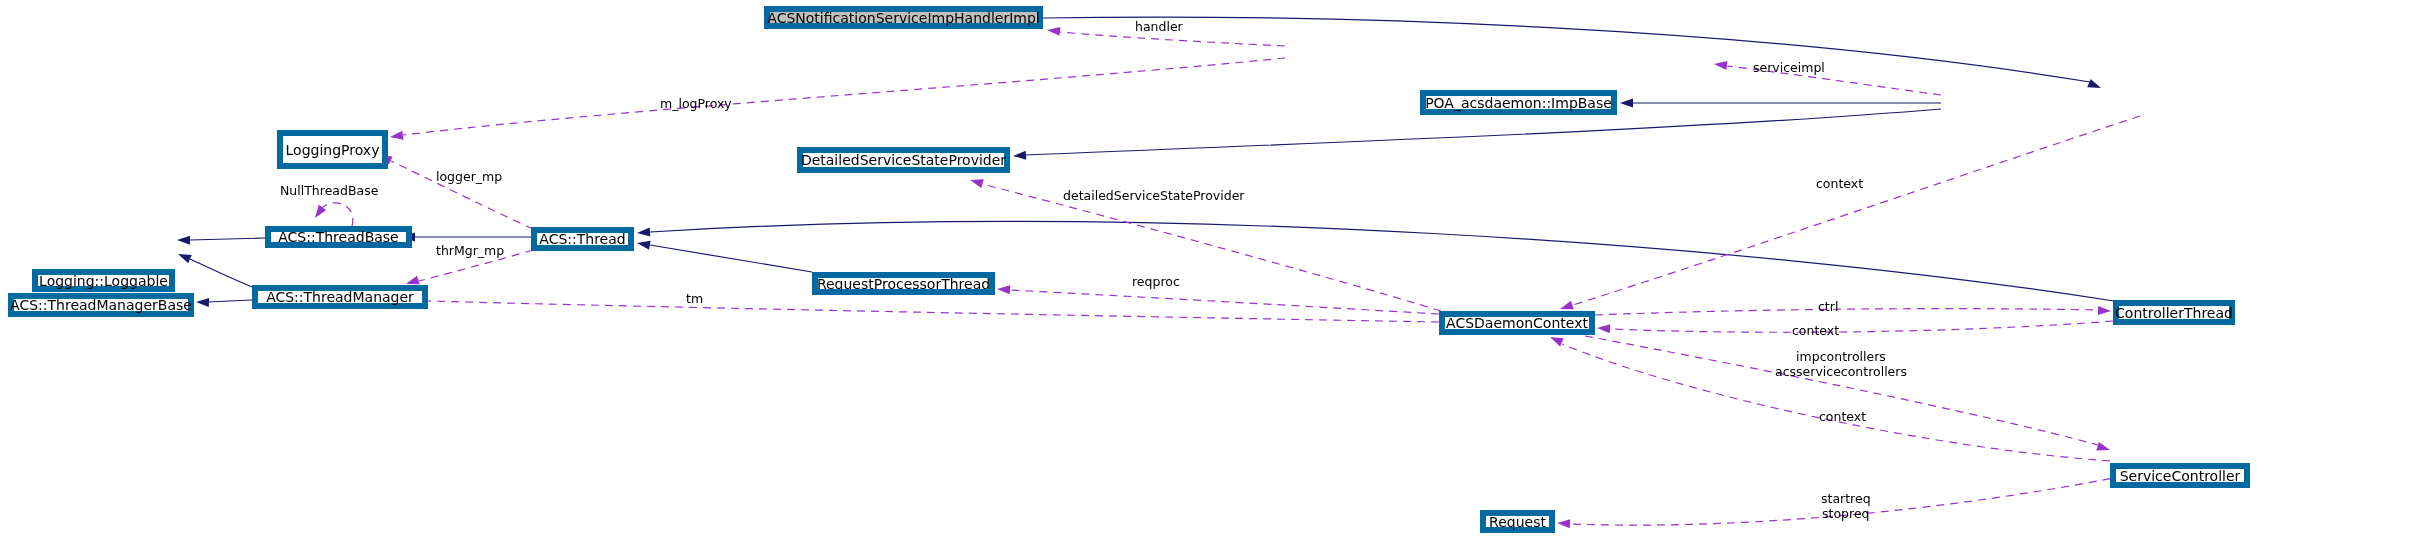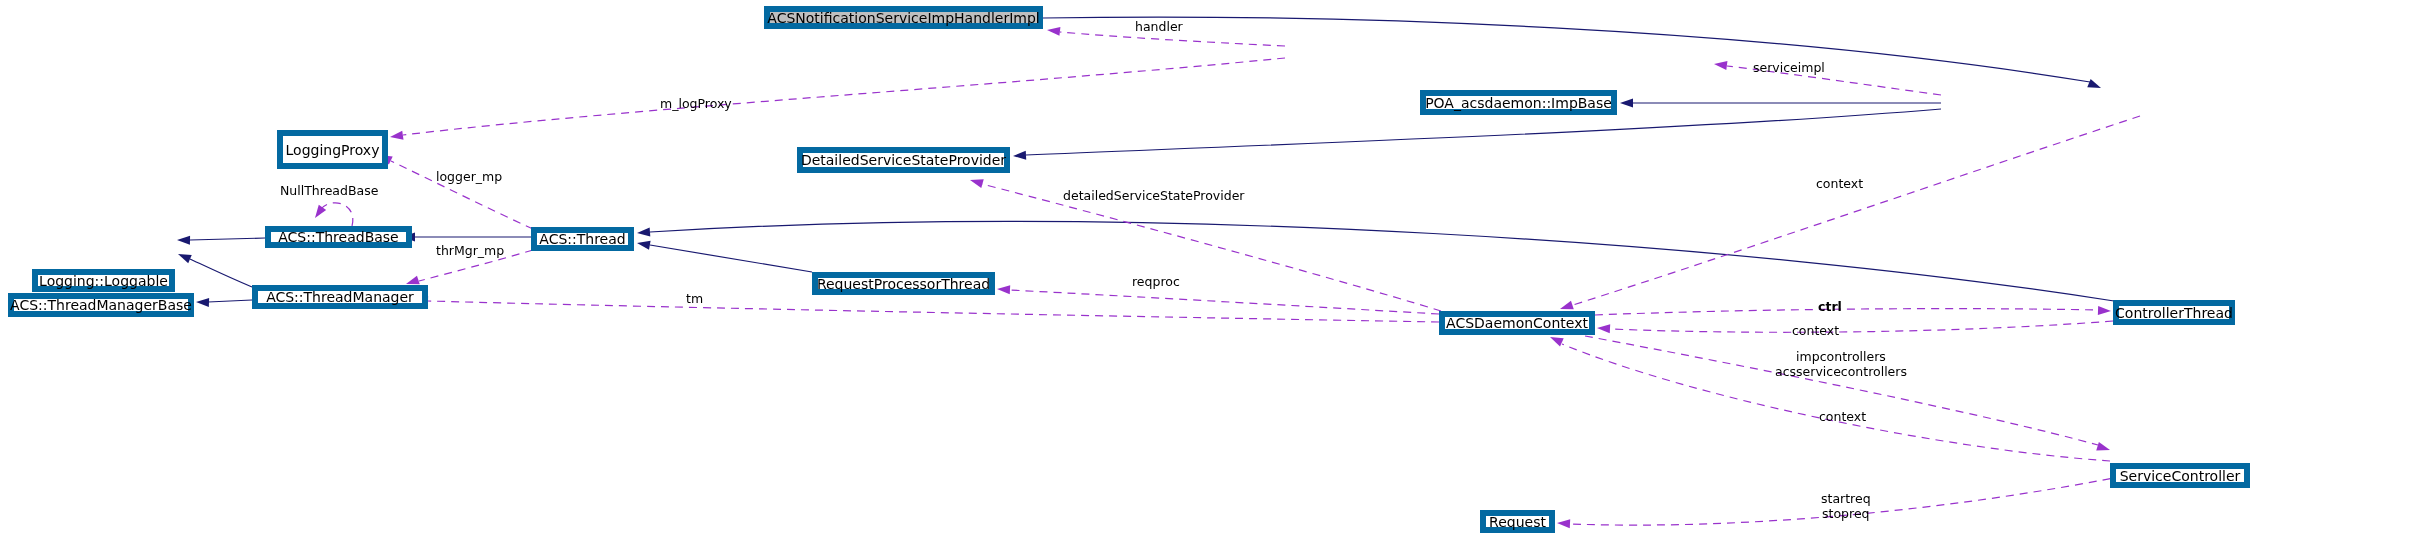--- a/index.html
+++ b/index.html
@@ -104,21 +104,21 @@
     </div>
     <div class="edge-label" style="left: 1132px; top: 275px;">
       <div>reqproc</div>
     </div>
     <div class="edge-label" style="left: 1063px; top: 189px;">
       <div>detailedServiceStateProvider</div>
     </div>
     <div class="edge-label" style="left: 1816px; top: 177px;">
       <div>context</div>
     </div>
-    <div class="edge-label" style="left: 1818px; top: 300px; font-weight: bold;">
+    <div class="edge-label" style="left: 1818px; top: 300px;">
       <div>ctrl</div>
     </div>
     <div class="edge-label" style="left: 1792px; top: 324px;">
       <div>context</div>
     </div>
     <div class="edge-label" style="left: 1775px; top: 350px;">
       <div>impcontrollers</div>
       <div>acsservicecontrollers</div>
     </div>
     <div class="edge-label" style="left: 1819px; top: 410px;">

